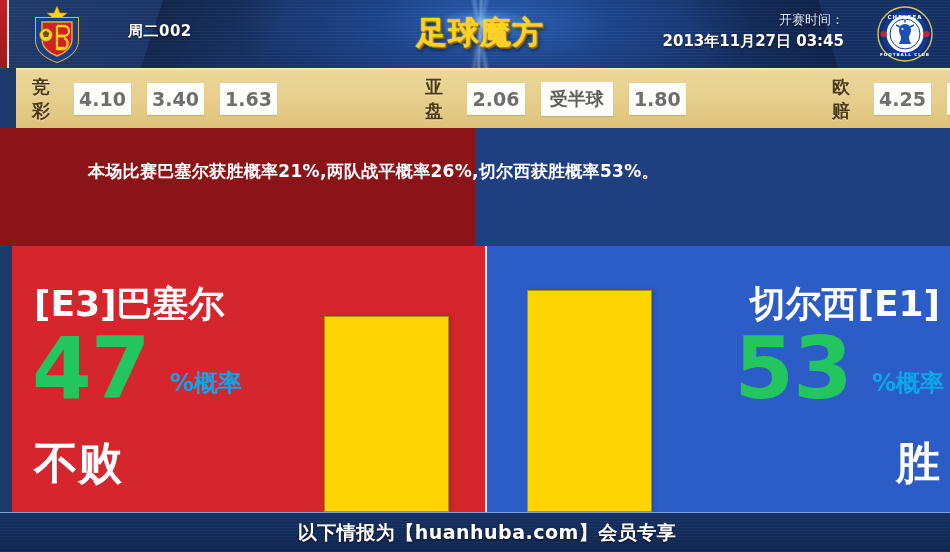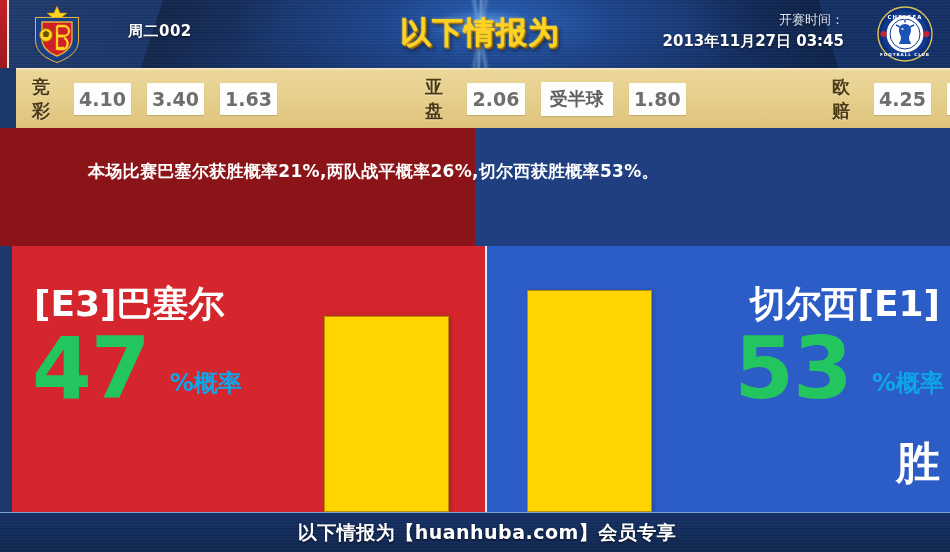--- a/index.html
+++ b/index.html
@@ -188,21 +188,21 @@
       <path d="M31 22 v24 M31 22 h7 M31 32 h6 M31 44 h7" stroke="#ffd21e" stroke-width="2.3" fill="none"></path>
       <path d="M38 22 a5 5 0 0 1 0 10 h-7" stroke="#ffd21e" stroke-width="2.3" fill="none"></path>
       <path d="M38 34 a6 6 0 0 1 0 11 h-7" stroke="#ffd21e" stroke-width="2.3" fill="none"></path>
     </svg>
 
     <div class="match-no">周二002</div>
 
     <div class="brand">
       <div class="brand-rays"></div>
       <div class="brand-glow"></div>
-      <div class="brand-text">以下情报为</div>
+      <div class="brand-text">足球魔方</div>
     </div>
 
     <div class="kickoff">
       <div class="k1">开赛时间：</div>
       <div class="k2">2013年11月27日 03:45</div>
     </div>
 
     <svg class="crest-chelsea" viewBox="0 0 58 58">
       <circle cx="29" cy="29" r="27" fill="#0b2f78" stroke="#d8c15a" stroke-width="1.4"></circle>
       <circle cx="29" cy="29" r="23" fill="#123a8e"></circle>
@@ -252,20 +252,21 @@
     <div class="bar bar-left"></div>
     <div class="bar bar-right"></div>
 
     <div class="panel-divider"></div>
 
     <div class="team-name left">[E3]巴塞尔</div>
     <div class="pct-row left">
       <span class="pct-num">47</span>
       <span class="pct-suffix">%概率</span>
     </div>
+    <div class="verdict left">不败</div>
 
     <div class="team-name right">切尔西[E1]</div>
     <div class="pct-row right">
       <span class="pct-num">53</span>
       <span class="pct-suffix">%概率</span>
     </div>
     <div class="verdict right">胜</div>
   </div>
 
   <div class="footer">

